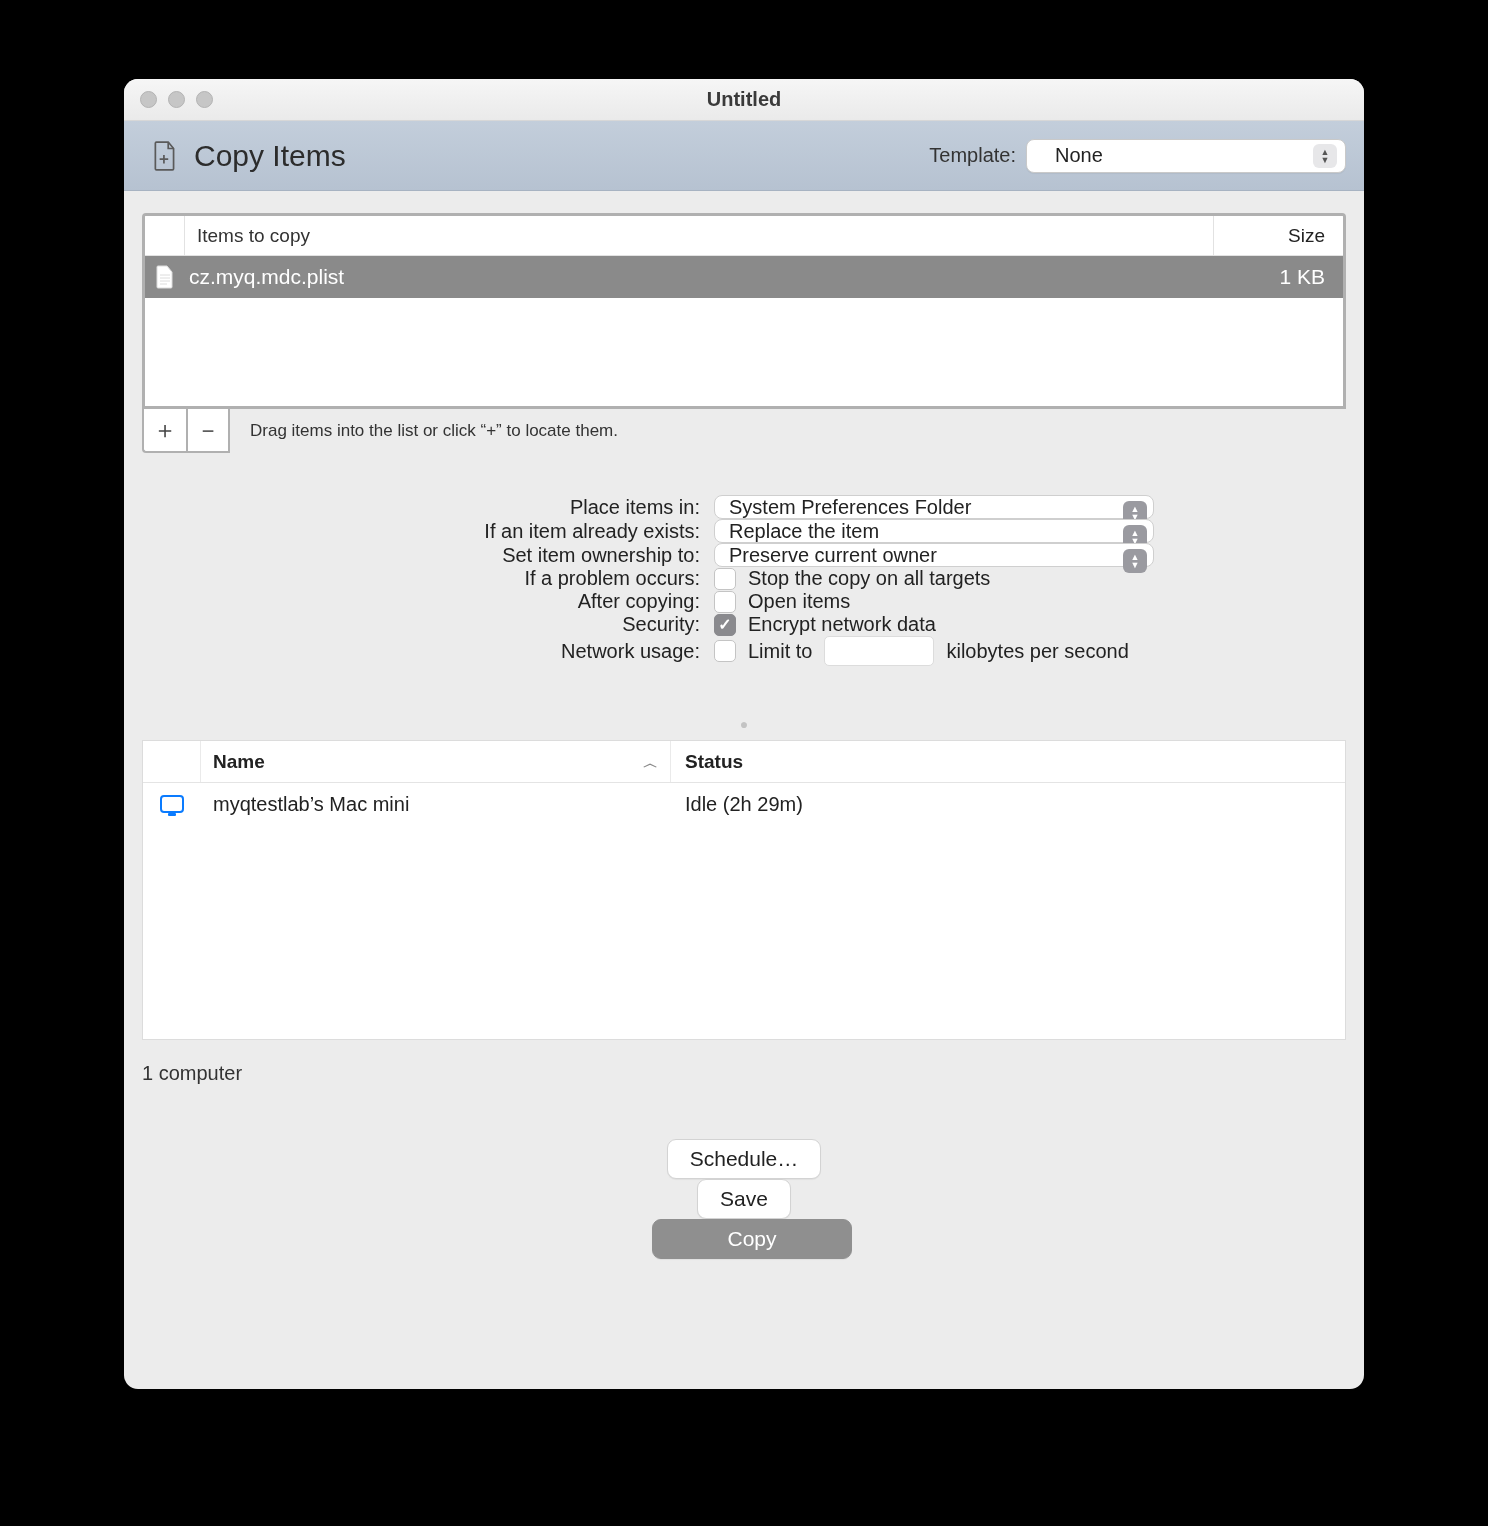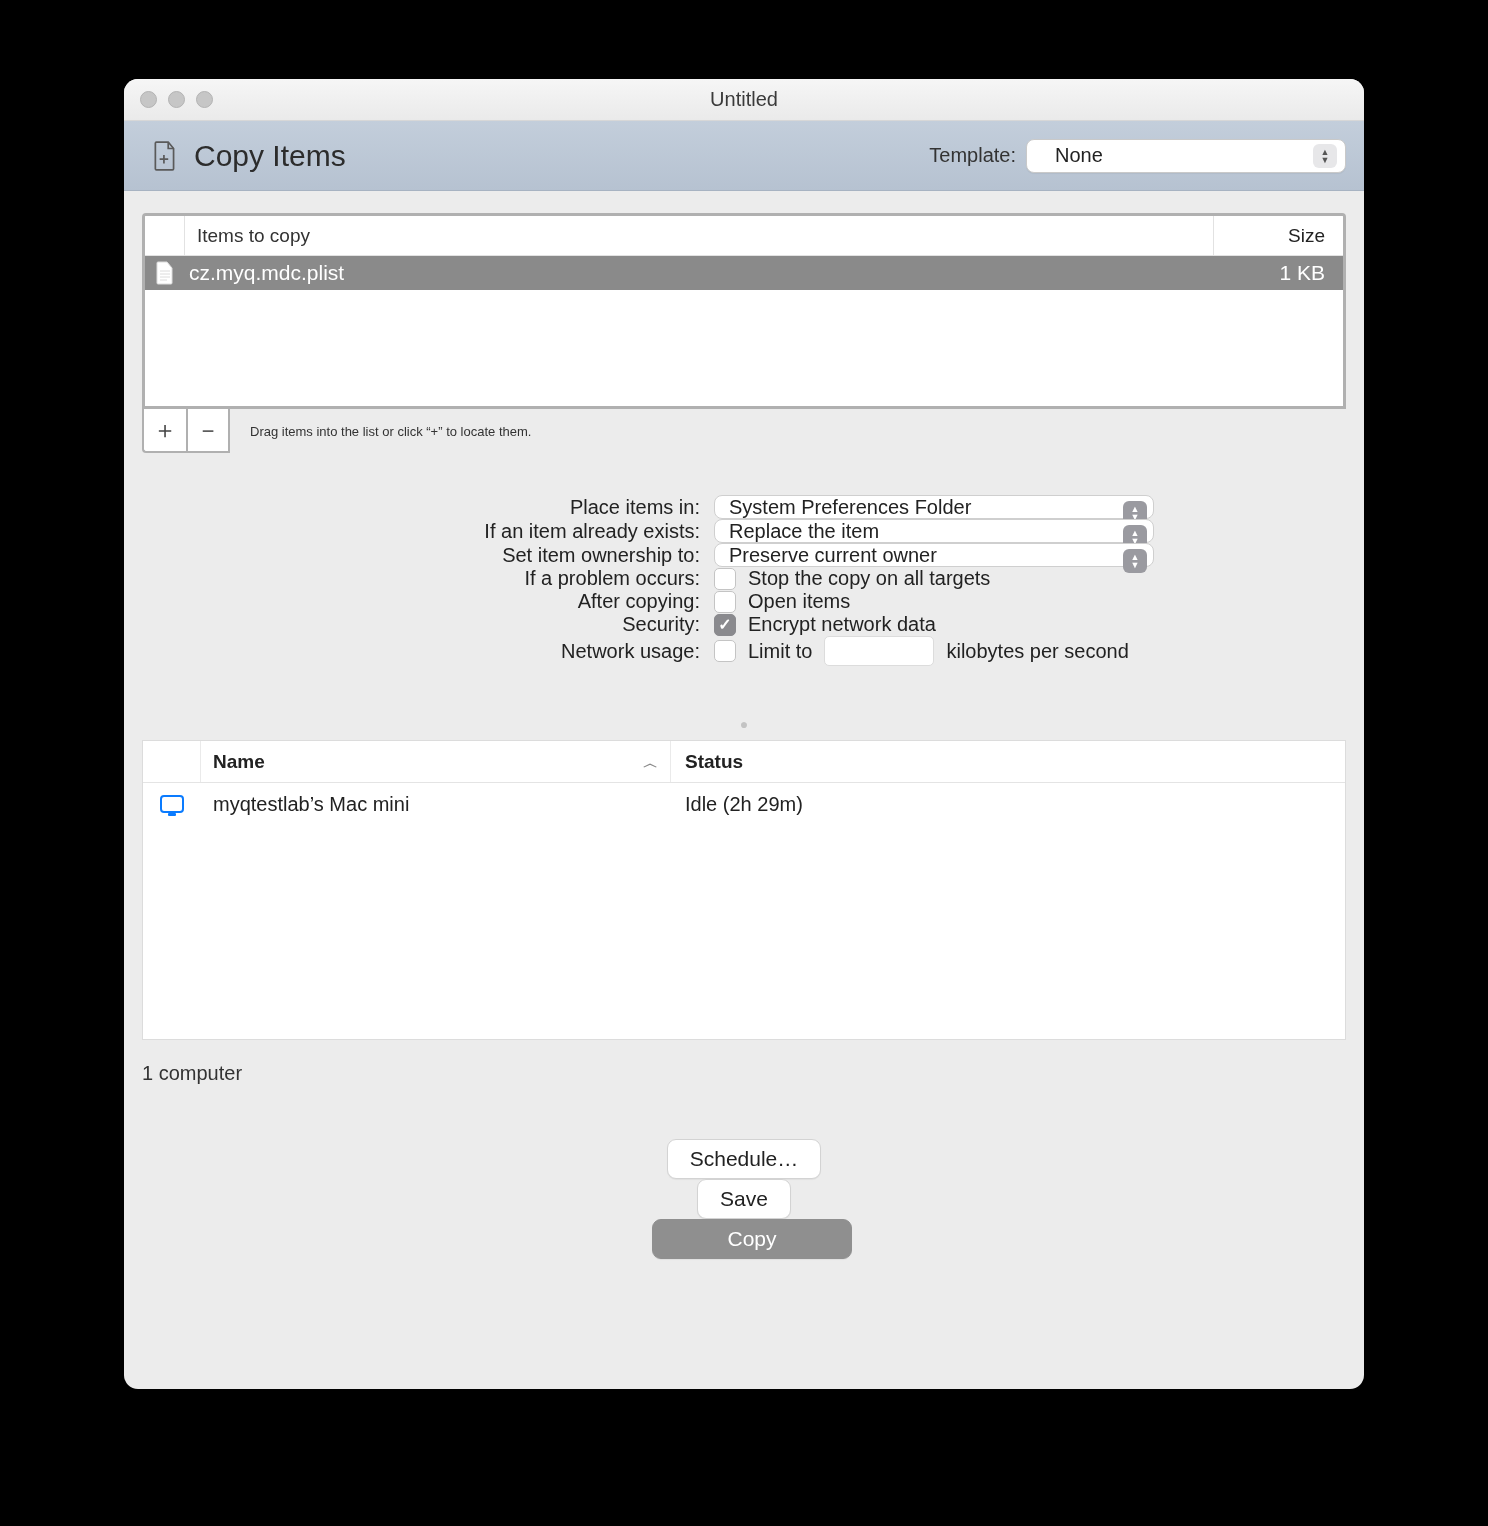--- a/index.html
+++ b/index.html
@@ -35,21 +35,21 @@
     border-bottom: 1px solid #d7d7d7;
   }
   .traffic-lights {
     display: flex;
     gap: 11px;
     margin-left: 16px;
   }
   .tl { width: 17px; height: 17px; border-radius: 50%; background:#c6c6c6; border:1px solid #b3b3b3;}
   .title-text {
     position:absolute; left:0; right:0; text-align:center;
-    font-weight:400; font-size:20px; color:#3a3a3a;
+    font-weight:700; font-size:20px; color:#3a3a3a;
   }
   
   .headerbar {
     height: 70px;
     background: linear-gradient(#c3cedb,#b6c2d1);
     border-bottom: 1px solid #a7b3c2;
     display:flex;
     align-items:center;
     padding: 0 18px;
   }
@@ -85,37 +85,37 @@
     overflow:hidden;
   }
   .items-header{
     height:40px; display:flex; background:#fff; border-bottom:1px solid #e2e2e2;
   }
   .items-header .col-gutter{ width:40px; border-right:1px solid #e2e2e2;}
   .items-header .col-name{ flex:1; display:flex; align-items:center; padding-left:12px; font-size:19px; color:#333;}
   .items-header .col-size{ width:130px; display:flex; align-items:center; justify-content:flex-end; padding-right:18px; border-left:1px solid #e2e2e2;}
   .items-body{ flex:1; }
   .item-row{
-    height:34px; background:#8a8a8a; color:#fff;
+    height:42px; background:#8a8a8a; color:#fff;
     display:flex; align-items:center;
   }
   .item-row .file-icon{ width:40px; display:flex; justify-content:center;}
   .item-row .file-name{ flex:1; font-size:21px; padding-left:4px;}
   .item-row .file-size{ width:130px; text-align:right; padding-right:18px; font-size:21px;}
   .items-footer{
     display:flex; align-items:center; height:44px;
   }
   .sqbtn{
     width:44px; height:44px; border:2px solid #b0b0b0; border-top:none;
     background:#fff; display:flex; align-items:center; justify-content:center;
     font-size:24px; color:#444; cursor:pointer;
   }
   .sqbtn:first-child{ border-right:none; border-bottom-left-radius:4px;}
   .sqbtn:nth-child(2){ border-bottom-right-radius:0px;}
-  .drag-hint{ margin-left:20px; font-size:13px; color:#333;}
+  .drag-hint{ margin-left:20px; font-size:17px; color:#333;}
 
   
   .form{
     margin-top:42px;
     display:flex; flex-direction:column; gap:0;
     align-self:center;
     width: 920px;
   }
   .form-row{ display:flex; align-items:center; }
   .form-label{

